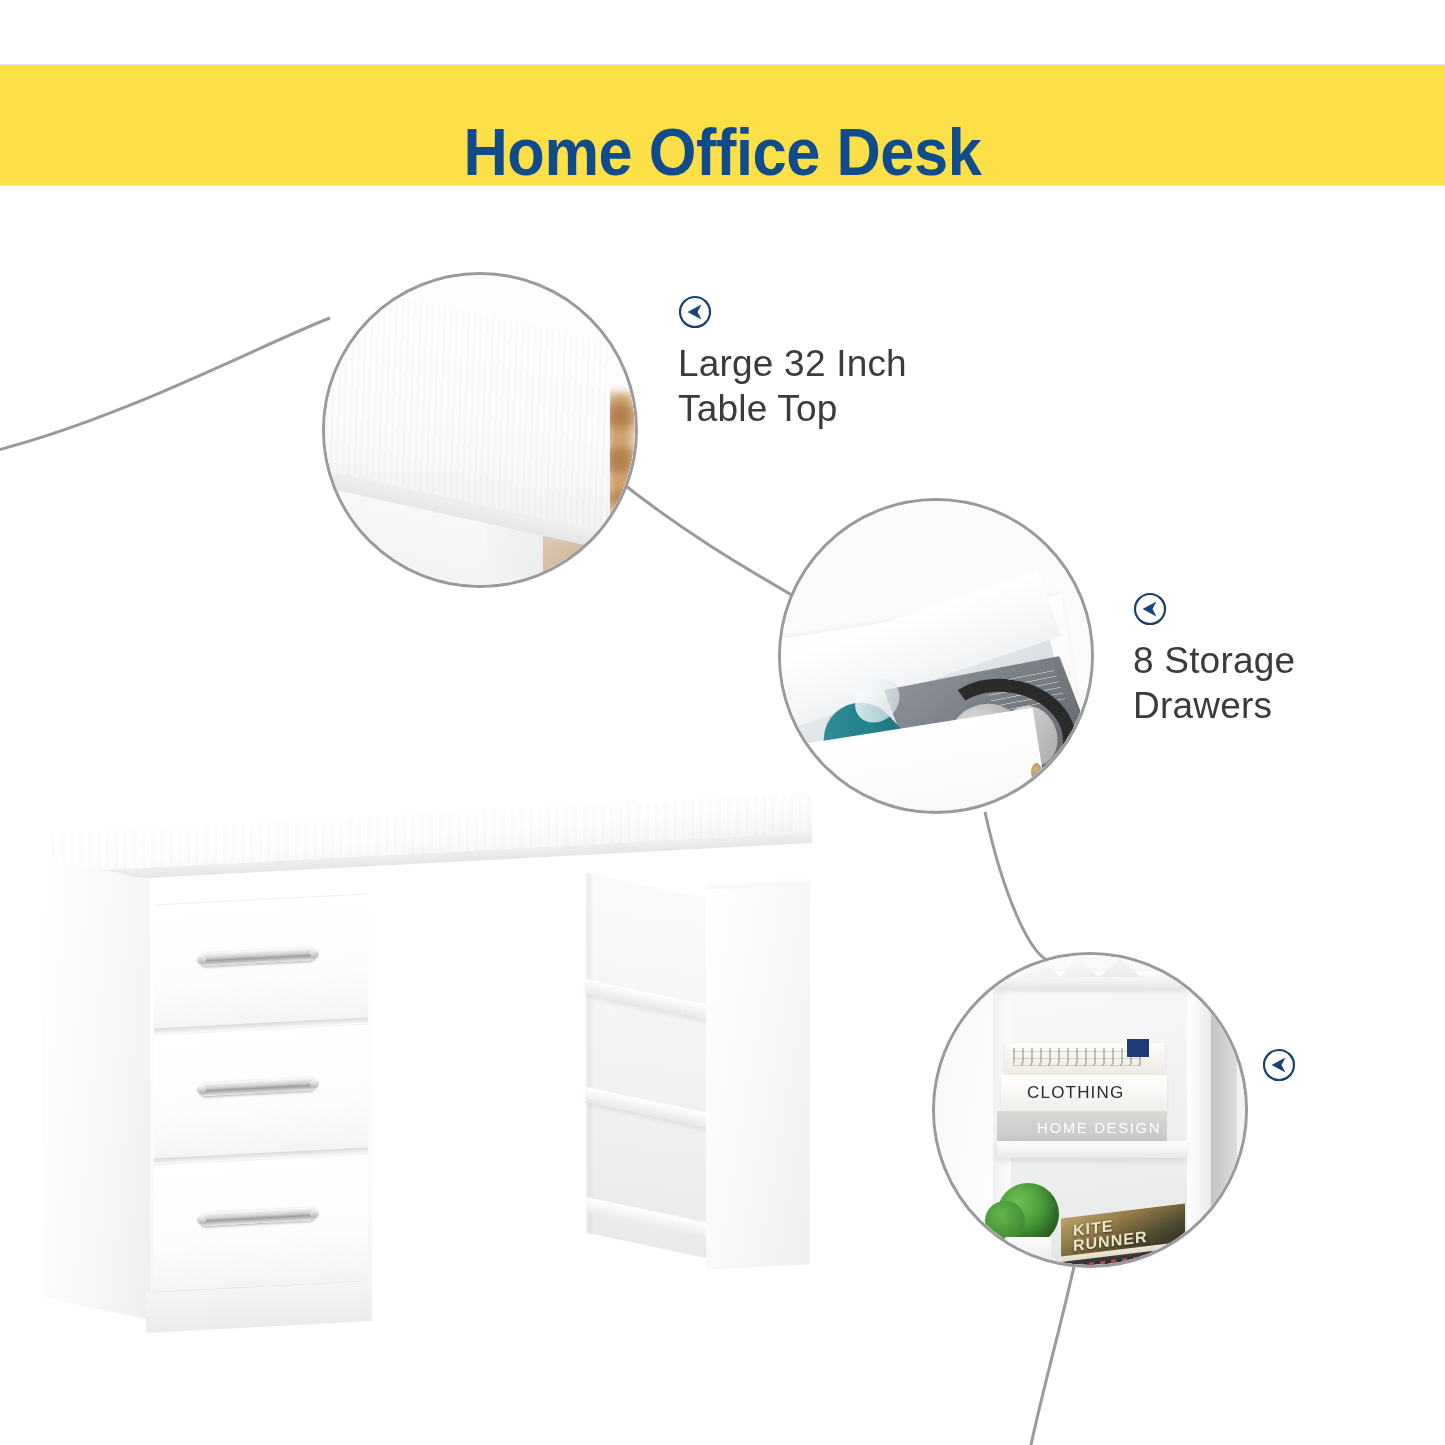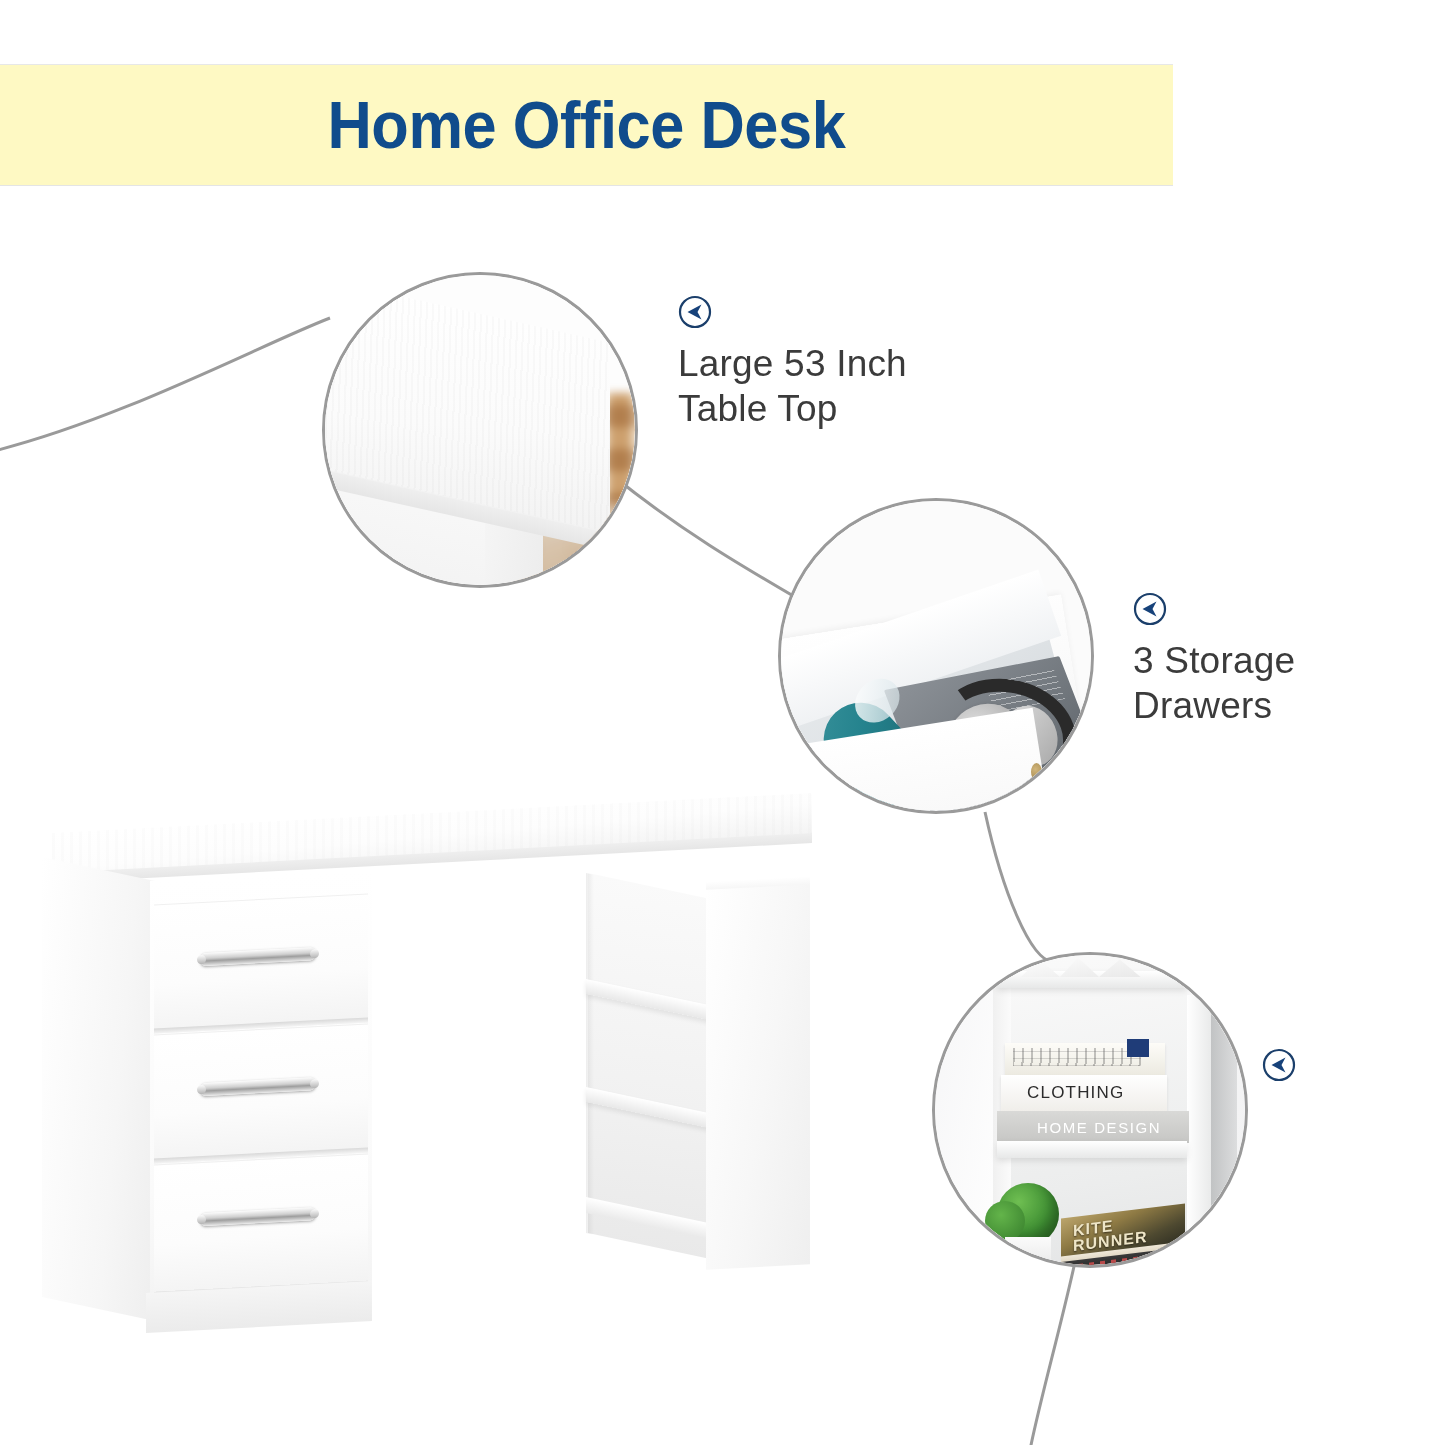--- a/index.html
+++ b/index.html
@@ -8,25 +8,25 @@
     width:1445px;height:1445px;
     background:#ffffff;
     font-family:"Liberation Sans", sans-serif;
     overflow:hidden;
     position:relative;
   }
   #stage{position:absolute;inset:0;width:1445px;height:1445px;}
 
   
   .header-band{
-    position:absolute;left:0;top:64px;width:1173px;height:120px;
-    background:#fef9c3;
+    position:absolute;left:0;top:64px;width:1445px;height:120px;
+    background:#fde047;
     border-top:1px solid #e7e8e8;
     border-bottom:1px solid #e4e5e5;
-    display:flex;align-items:center;justify-content:center;
+    display:flex;align-items:flex-end;justify-content:center;
   }
   .header-title{
     font-family:"Liberation Sans Narrow","Liberation Sans",sans-serif;
     font-size:66px;
     font-weight:700;
     letter-spacing:-0.5px;
     color:#104c8c;
     transform:scaleX(0.93);
     line-height:1;
     white-space:nowrap;
@@ -215,21 +215,21 @@
     position:absolute;left:66px;top:120px;width:166px;height:36px;
     background:linear-gradient(180deg,#ffffff,#f0eeea);
     box-shadow:0 2px 3px rgba(0,0,0,.10);
     display:flex;align-items:center;
   }
   .c3-book-clothing span{
     font-family:Liberation Sans, sans-serif;font-size:17px;letter-spacing:1.2px;
     color:#2b2b2b;margin-left:26px;
   }
   .c3-book-homedesign{
-    position:absolute;left:62px;top:156px;width:192px;height:32px;
+    position:absolute;left:62px;top:156px;width:170px;height:32px;
     background:linear-gradient(180deg,#d9d9d7,#c6c6c4);
     display:flex;align-items:center;
   }
   .c3-book-homedesign span{
     font-family:"Liberation Sans",sans-serif;font-size:15px;letter-spacing:1.6px;
     color:#ffffff;margin-left:40px;
   }
   .c3-plant{
     position:absolute;left:62px;top:228px;width:62px;height:62px;
     border-radius:50%;
@@ -472,30 +472,30 @@
       <div class="c3-bookstack-pages"></div>
       <div class="c3-bookstack-dark"></div>
     </div>
   </div>
 
   <div class="callout" id="callout-tabletop">
     <svg class="callout-icon" viewBox="0 0 34 34">
       <circle cx="17" cy="17" r="15" fill="none" stroke="#1b3f6b" stroke-width="2.2"></circle>
       <path d="M 23.5 9.5 L 9.5 17 L 23.5 24.5 L 19.5 17 Z" fill="#17427a"></path>
     </svg>
-    <div class="callout-text">Large 53 Inch
+    <div class="callout-text">Large 32 Inch
 Table Top</div>
   </div>
 
   <div class="callout" id="callout-drawers">
     <svg class="callout-icon" viewBox="0 0 34 34">
       <circle cx="17" cy="17" r="15" fill="none" stroke="#1b3f6b" stroke-width="2.2"></circle>
       <path d="M 23.5 9.5 L 9.5 17 L 23.5 24.5 L 19.5 17 Z" fill="#17427a"></path>
     </svg>
-    <div class="callout-text">3 Storage
+    <div class="callout-text">8 Storage
 Drawers</div>
   </div>
 
   <div class="callout" id="callout-shelves">
     <svg class="callout-icon" viewBox="0 0 34 34">
       <circle cx="17" cy="17" r="15" fill="none" stroke="#1b3f6b" stroke-width="2.2"></circle>
       <path d="M 23.5 9.5 L 9.5 17 L 23.5 24.5 L 19.5 17 Z" fill="#17427a"></path>
     </svg>
   </div>
 

